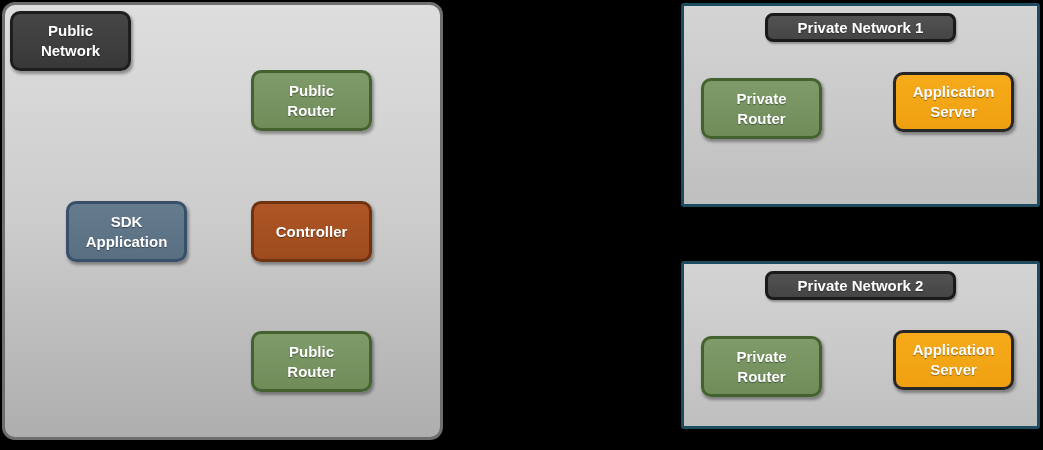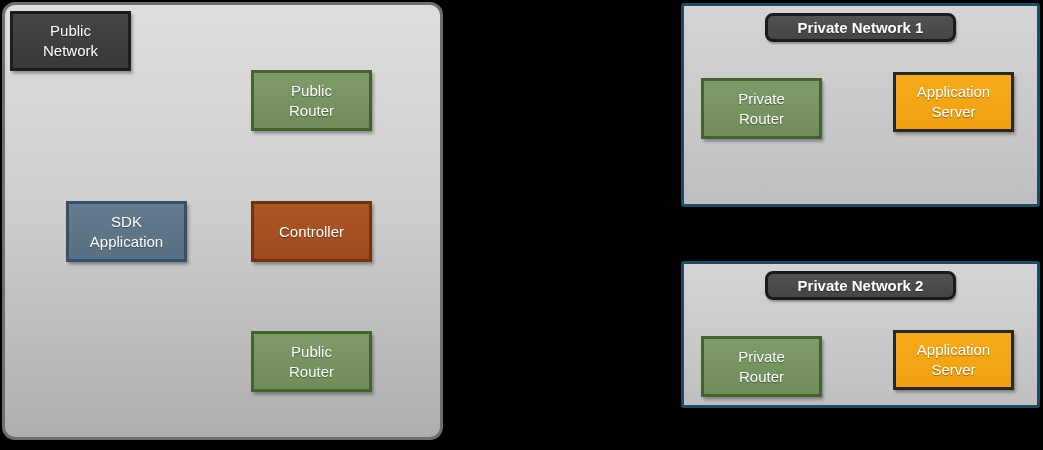--- a/index.html
+++ b/index.html
@@ -35,21 +35,21 @@
     position: absolute;
     left: 681px;
     width: 359px;
     box-sizing: border-box;
     border: 3px solid #1d4b60;
     border-radius: 3px;
     background: linear-gradient(180deg, #d4d4d4 0%, #c9c9c9 55%, #bfbfbf 100%);
     box-shadow: 2px 3px 4px rgba(0,0,0,0.6);
   }
   .network-1 { top: 3px; height: 204px; }
-  .network-2 { top: 261px; height: 147px; }
+  .network-2 { top: 261px; height: 168px; }
 
   .network-title {
     position: absolute;
     left: 0; right: 0;
     top: 7px;
     margin: 0 auto;
     width: 191px;
     height: 29px;
     box-sizing: border-box;
     background: linear-gradient(180deg, #525252, #454545);
@@ -64,28 +64,28 @@
     text-shadow: 0 1px 1px rgba(0,0,0,0.4);
     box-shadow: 1px 2px 2px rgba(0,0,0,0.3);
   }
 
   
   .node {
     position: absolute;
     box-sizing: border-box;
     width: 121px;
     height: 61px;
-    border-radius: 0;
+    border-radius: 10px;
     display: flex;
     align-items: center;
     justify-content: center;
     text-align: center;
     color: #ffffff;
     font-size: 15px;
-    font-weight: normal;
+    font-weight: bold;
     line-height: 20px;
     text-shadow: 0 1px 1px rgba(0,0,0,0.4);
     box-shadow: 1.5px 2.5px 3px rgba(0,0,0,0.35);
   }
   .node-dark   { background: linear-gradient(180deg, #464646, #383838); border: 3px solid #1e1e1e; }
   .node-green  { background: linear-gradient(180deg, #7f9b69, #6f8c59); border: 3px solid #43622f; }
   .node-blue   { background: linear-gradient(180deg, #657b8e, #586e81); border: 3px solid #374f68; }
   .node-rust   { background: linear-gradient(180deg, #ae5626, #9d4b1e); border: 3px solid #6f3310; }
   .node-orange { background: linear-gradient(180deg, #f6ab1b, #efa010); border: 3px solid #272727; }
 

